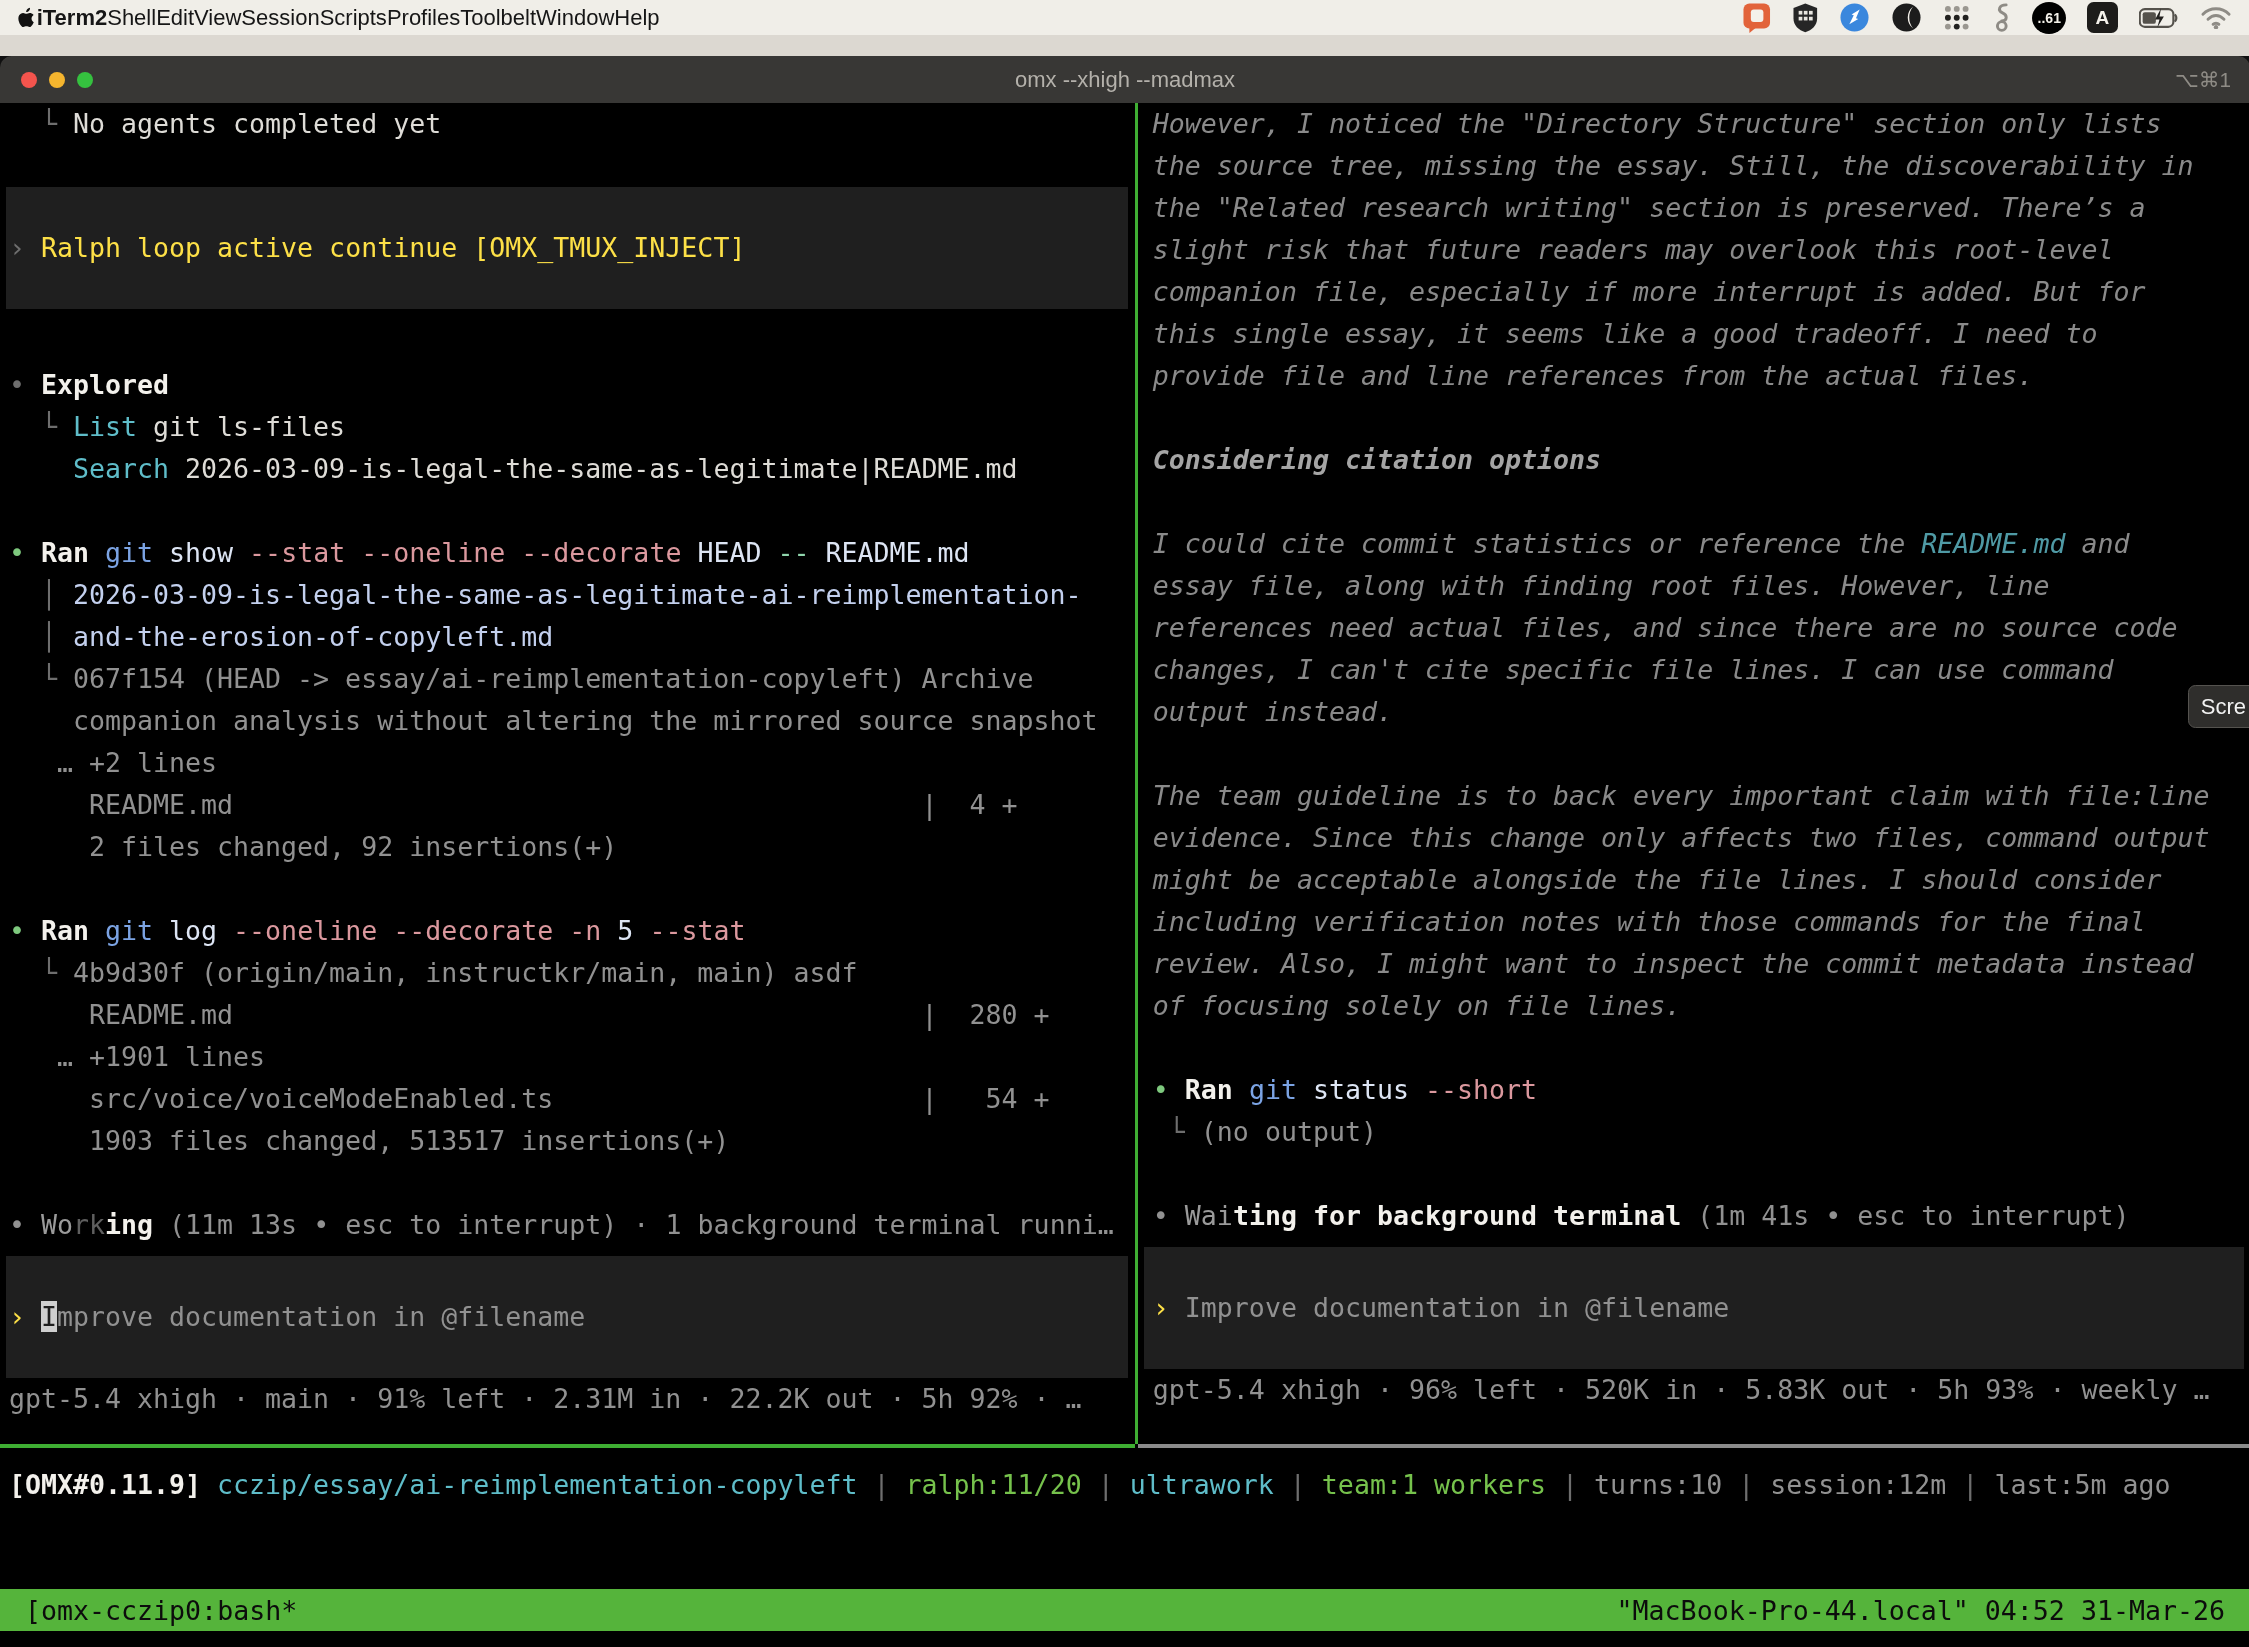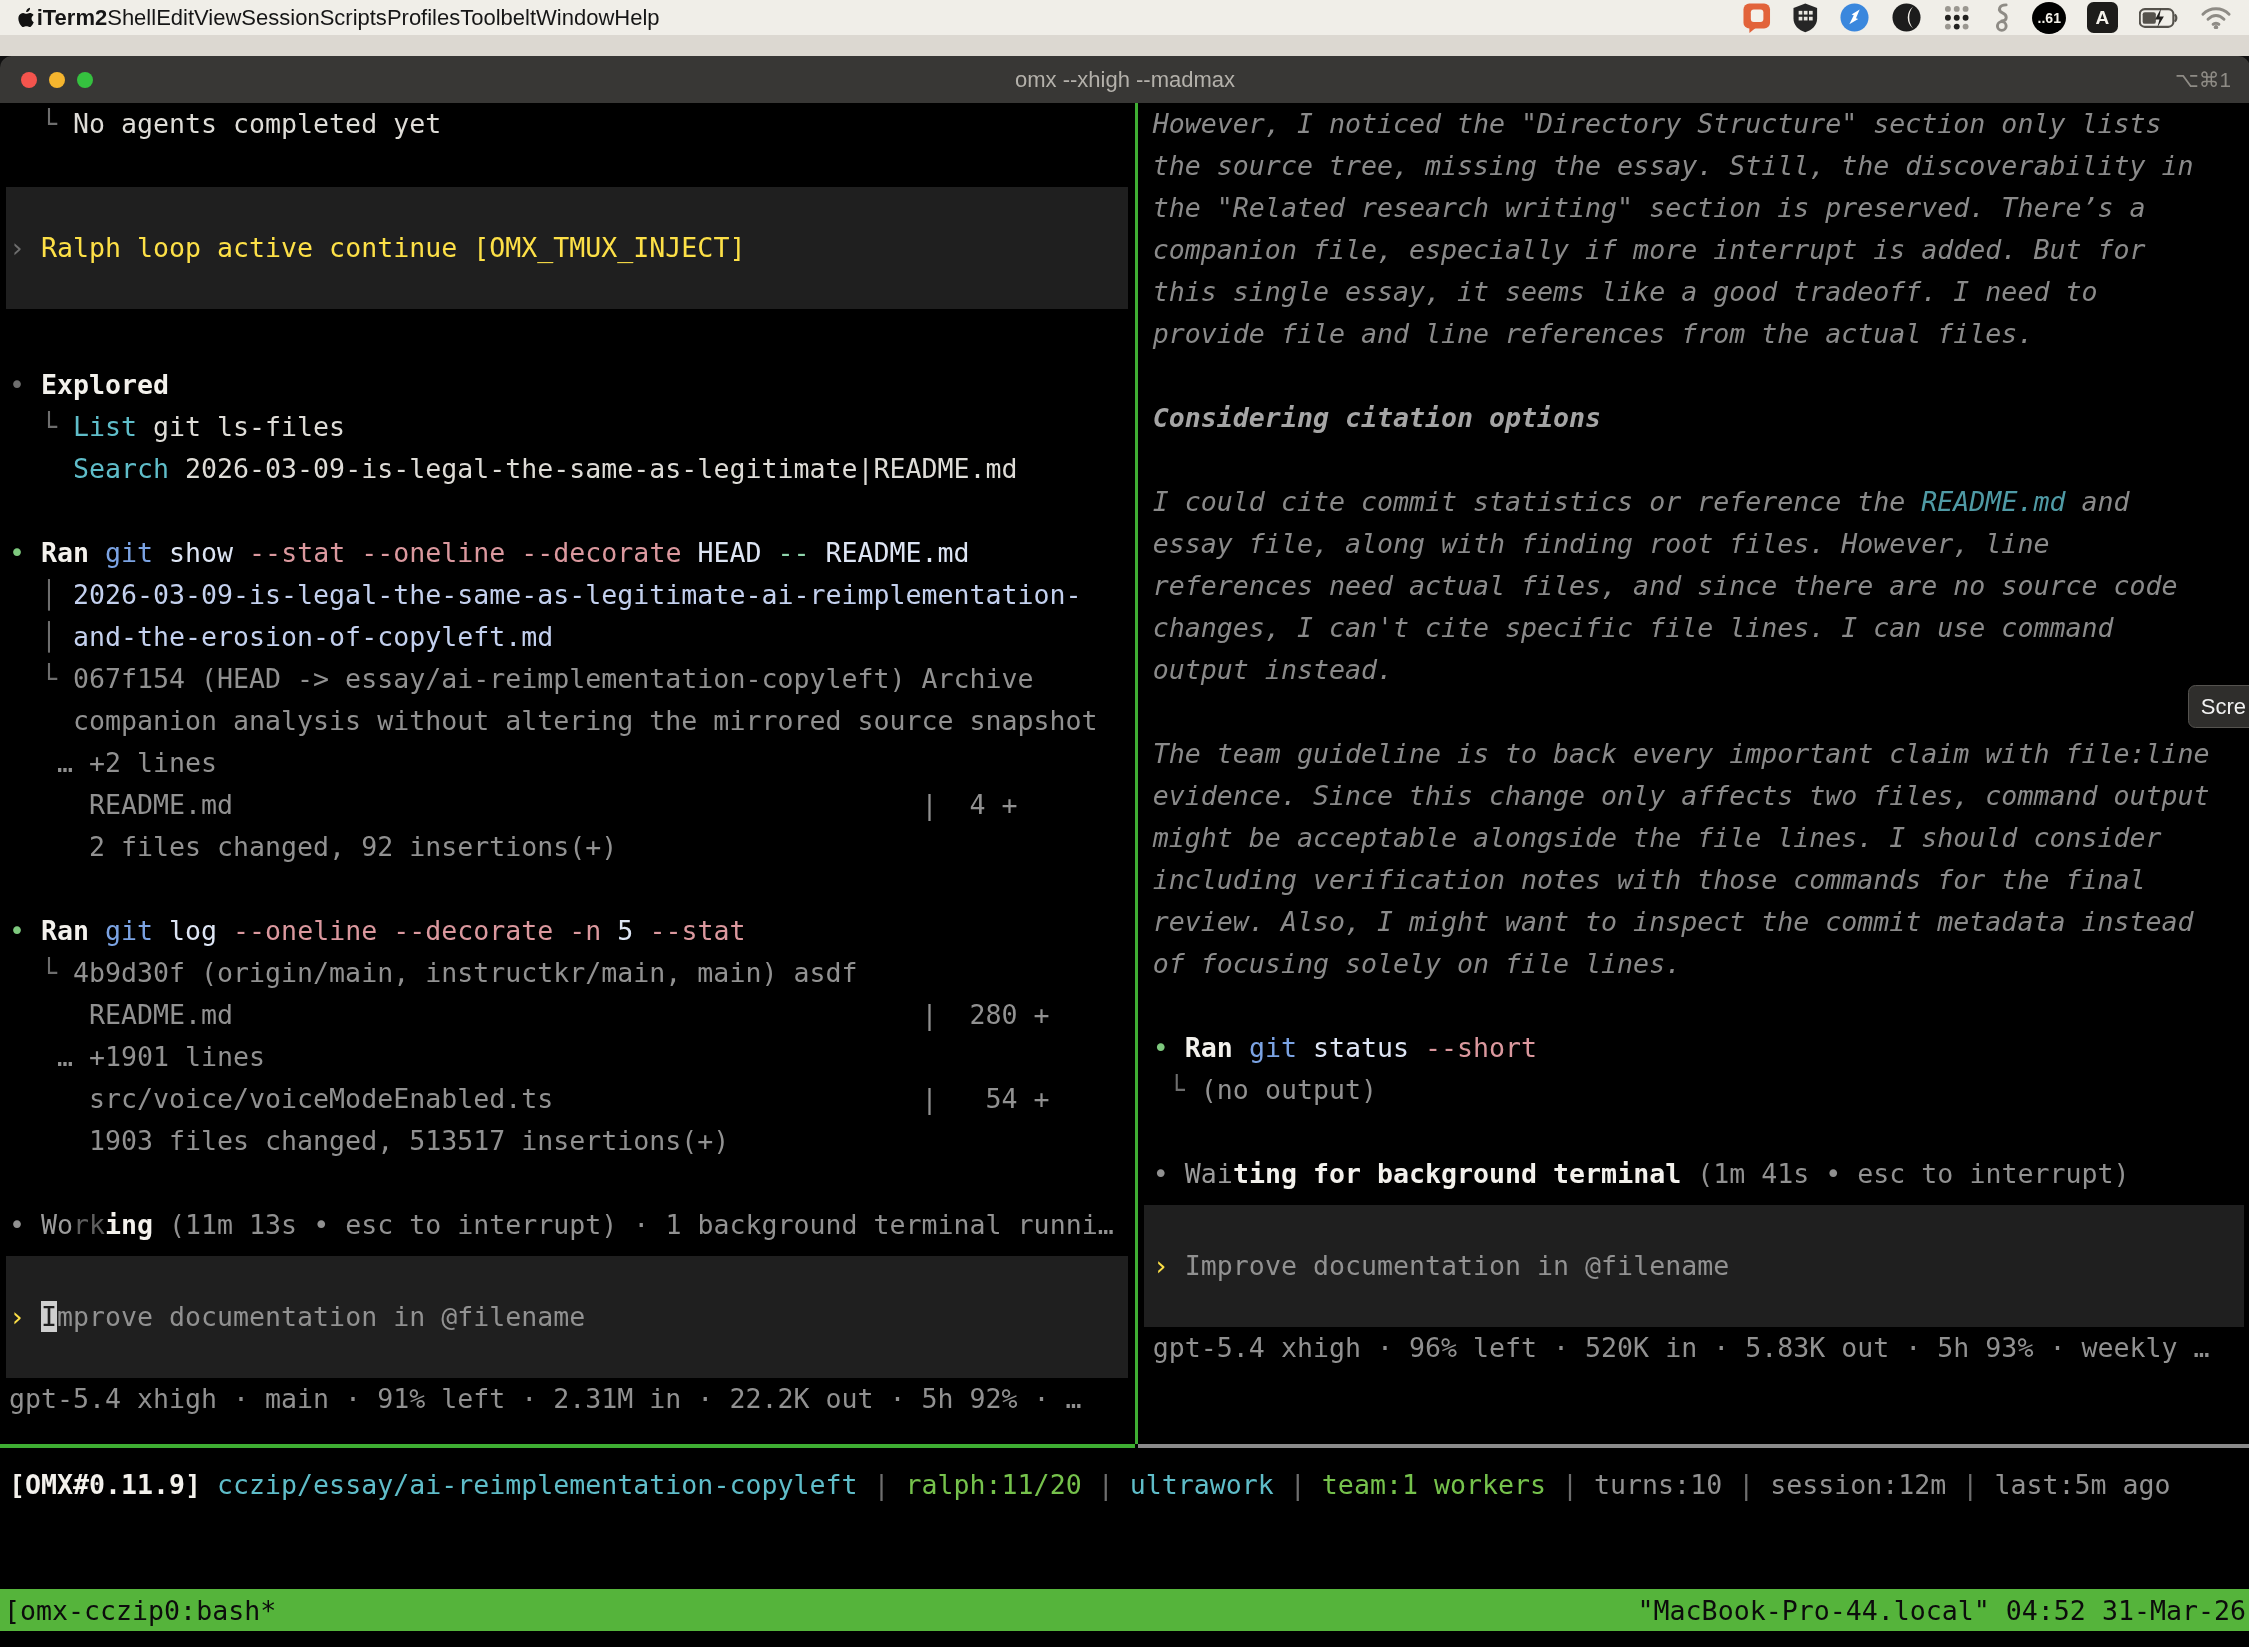--- a/index.html
+++ b/index.html
@@ -39,21 +39,21 @@
             margin:0 7.4px 0 -3px;padding-left:3px;}
   #rp .inputbox{margin:0 5.9px 0 -8.9px;padding-left:8.9px;}
   .vdivider{position:absolute;left:1135px;top:47px;width:3px;height:1341px;background:#3fae33;}
   .hborder-l{position:absolute;left:0;top:1388px;width:1135px;height:3.7px;background:#3fae33;}
   .hborder-r{position:absolute;left:1138px;right:0;top:1388px;height:3.7px;background:#8b8b8b;}
   #omx-status{position:absolute;left:0;right:0;top:1408px;height:42px;line-height:42px;
               padding-left:8.9px;font-family:"DejaVu Sans Mono",monospace;font-size:26.6px;white-space:pre;overflow:hidden;}
   .tmuxbar{position:absolute;left:0;right:0;top:1533px;height:42px;background:#55b43b;
            display:flex;align-items:center;justify-content:space-between;
            font-family:"DejaVu Sans Mono",monospace;font-size:26.6px;color:#0c0c0c;
-           padding:0 4px;box-sizing:border-box;white-space:pre;}
+           padding:0 25px;box-sizing:border-box;white-space:pre;}
   
   .c-w{color:#dedcd7;}
   .c-wb{color:#f3f1ec;font-weight:bold;}
   .c-wsoft{color:#fde047;margin-top:16px;}
   .c-g{color:#919191;}
   .c-dim{color:#6e6e6e;}
   .c-grn{color:#7ec97e;}
   .c-grn2{color:#76c24c;}
   .c-teal{color:#5fbdc9;}
   .c-blue{color:#7ba3e3;}
@@ -218,20 +218,21 @@
       <div class="inputbox">
         <div class="line"><span class="c-wsoft">› </span><span class="c-cursor">I</span><span class="c-g">mprove documentation in @filename</span></div>
       </div>
       <div class="line"><span class="c-g">gpt-5.4 xhigh · main · 91% left · 2.31M in · 22.2K out · 5h 92% · …</span></div>
     </div>
   <div class="vdivider"></div>
   <div class="pane" id="rp">
       <div class="line"><span class="c-itg">However, I noticed the "Directory Structure" section only lists</span></div>
       <div class="line"><span class="c-itg">the source tree, missing the essay. Still, the discoverability in</span></div>
       <div class="line"><span class="c-itg">the "Related research writing" section is preserved. There’s a</span></div>
+      <div class="line"><span class="c-itg">slight risk that future readers may overlook this root-level</span></div>
       <div class="line"><span class="c-itg">companion file, especially if more interrupt is added. But for</span></div>
       <div class="line"><span class="c-itg">this single essay, it seems like a good tradeoff. I need to</span></div>
       <div class="line"><span class="c-itg">provide file and line references from the actual files.</span></div>
       <div class="gap"></div>
       <div class="line"><span class="c-ith">Considering citation options</span></div>
       <div class="gap"></div>
       <div class="line"><span class="c-itg">I could cite commit statistics or reference the </span><span class="c-itteal">README.md</span><span class="c-itg"> and</span></div>
       <div class="line"><span class="c-itg">essay file, along with finding root files. However, line</span></div>
       <div class="line"><span class="c-itg">references need actual files, and since there are no source code</span></div>
       <div class="line"><span class="c-itg">changes, I can't cite specific file lines. I can use command</span></div>

